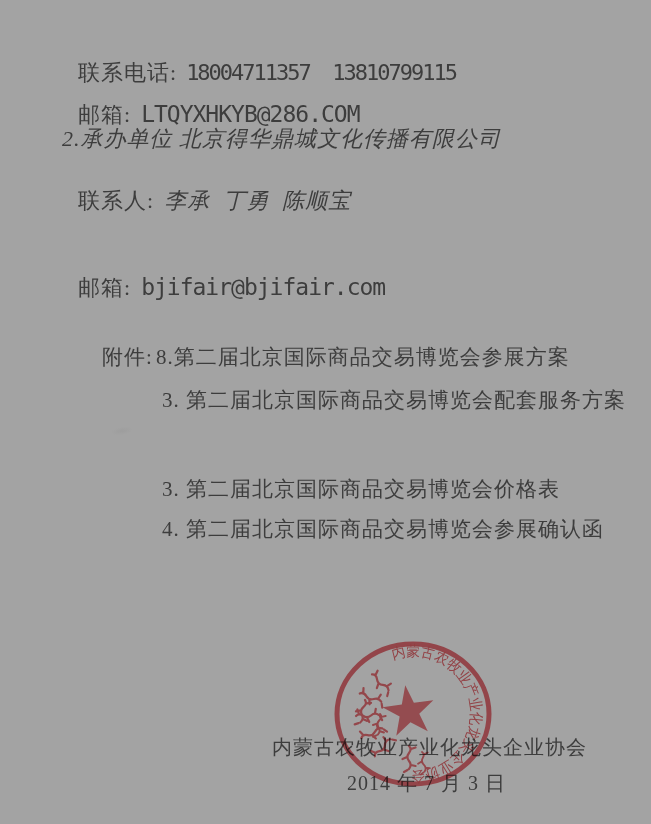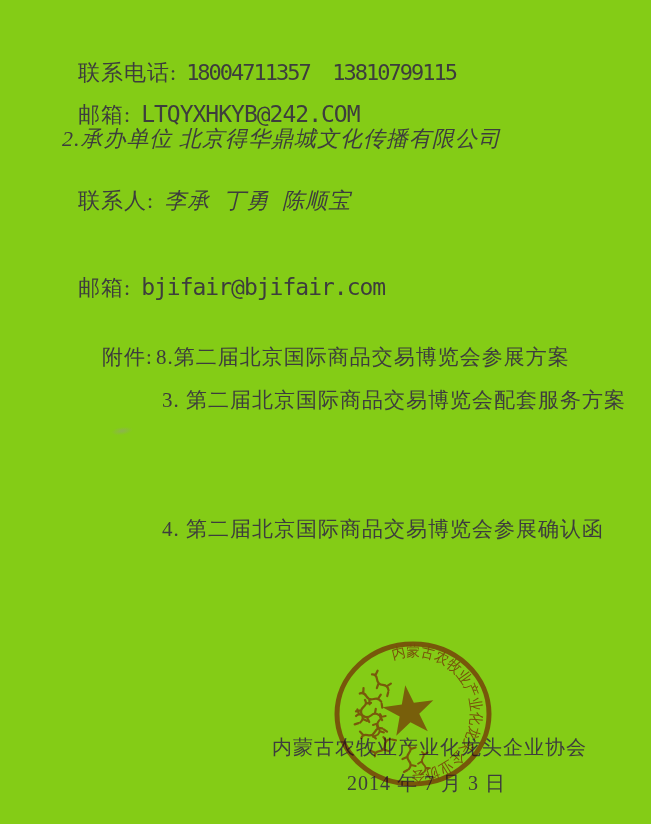--- a/index.html
+++ b/index.html
@@ -1,19 +1,19 @@
 <!DOCTYPE html>
 <html><head>
 <meta charset="utf-8">
 <style>
   html,body{margin:0;padding:0;background:#e8e8e8;}
   .page{
     position:relative;
     width:651px;height:824px;
-    background:#84cc16;
+    background:#a3a3a3;
     overflow:hidden;
     font-family:"Liberation Serif", serif;
   }
   .t{
     position:absolute;
     white-space:pre;
     color:#3d3d3d;
     line-height:1.15;
   }
   .cjk{font-size:22px;letter-spacing:1px;font-style:italic;}
@@ -51,34 +51,35 @@
 </style>
 </head>
 <body>
 
 <div class="page">
 
   <div class="t" style="top:42px;left:62px">
     <span class="lbl">联系电话:</span><span class="digits">18004711357  13810799115</span>
   </div>
   <div class="t" style="top:83px;left:62px">
-    <span class="lbl">邮箱:</span><span class="latin">LTQYXHKYB@242.COM</span>
+    <span class="lbl">邮箱:</span><span class="latin">LTQYXHKYB@286.COM</span>
   </div>
 
   <div class="t cjk" style="top:126px;left:62px">2.承办单位 北京得华鼎城文化传播有限公司</div>
   <div class="t" style="top:170px;left:62px">
     <span class="lbl">联系人:</span><span class="cjk names">李承  丁勇  陈顺宝</span>
   </div>
   <div class="t" style="top:256px;left:62px">
     <span class="lbl">邮箱:</span><span class="latin">bjifair@bjifair.com</span>
   </div>
 
   <div class="t att" style="top:345px;left:102px">附件:</div>
   <div class="t att" style="top:345px;left:156px">8.第二届北京国际商品交易博览会参展方案</div>
   <div class="t att" style="top:388px;left:162px">3. 第二届北京国际商品交易博览会配套服务方案</div>
+  <div class="t att" style="top:477px;left:162px">3. 第二届北京国际商品交易博览会价格表</div>
   <div class="t att" style="top:517px;left:162px">4. 第二届北京国际商品交易博览会参展确认函</div>
 
   <div class="smudge"></div>
 
   <div class="t sig" style="top:736px;left:272px">内蒙古农牧业产业化龙头企业协会</div>
   <div class="t date" style="top:772px;left:347px">2014 年 7 月 3 日</div>
 
   <svg class="seal" viewBox="-86 -86 172 172" aria-hidden="true">
     <defs>
       <path id="sealArc" d="M -19.8 -54.5 A 58 58 0 1 1 -10.1 57.1" fill="none"></path>

